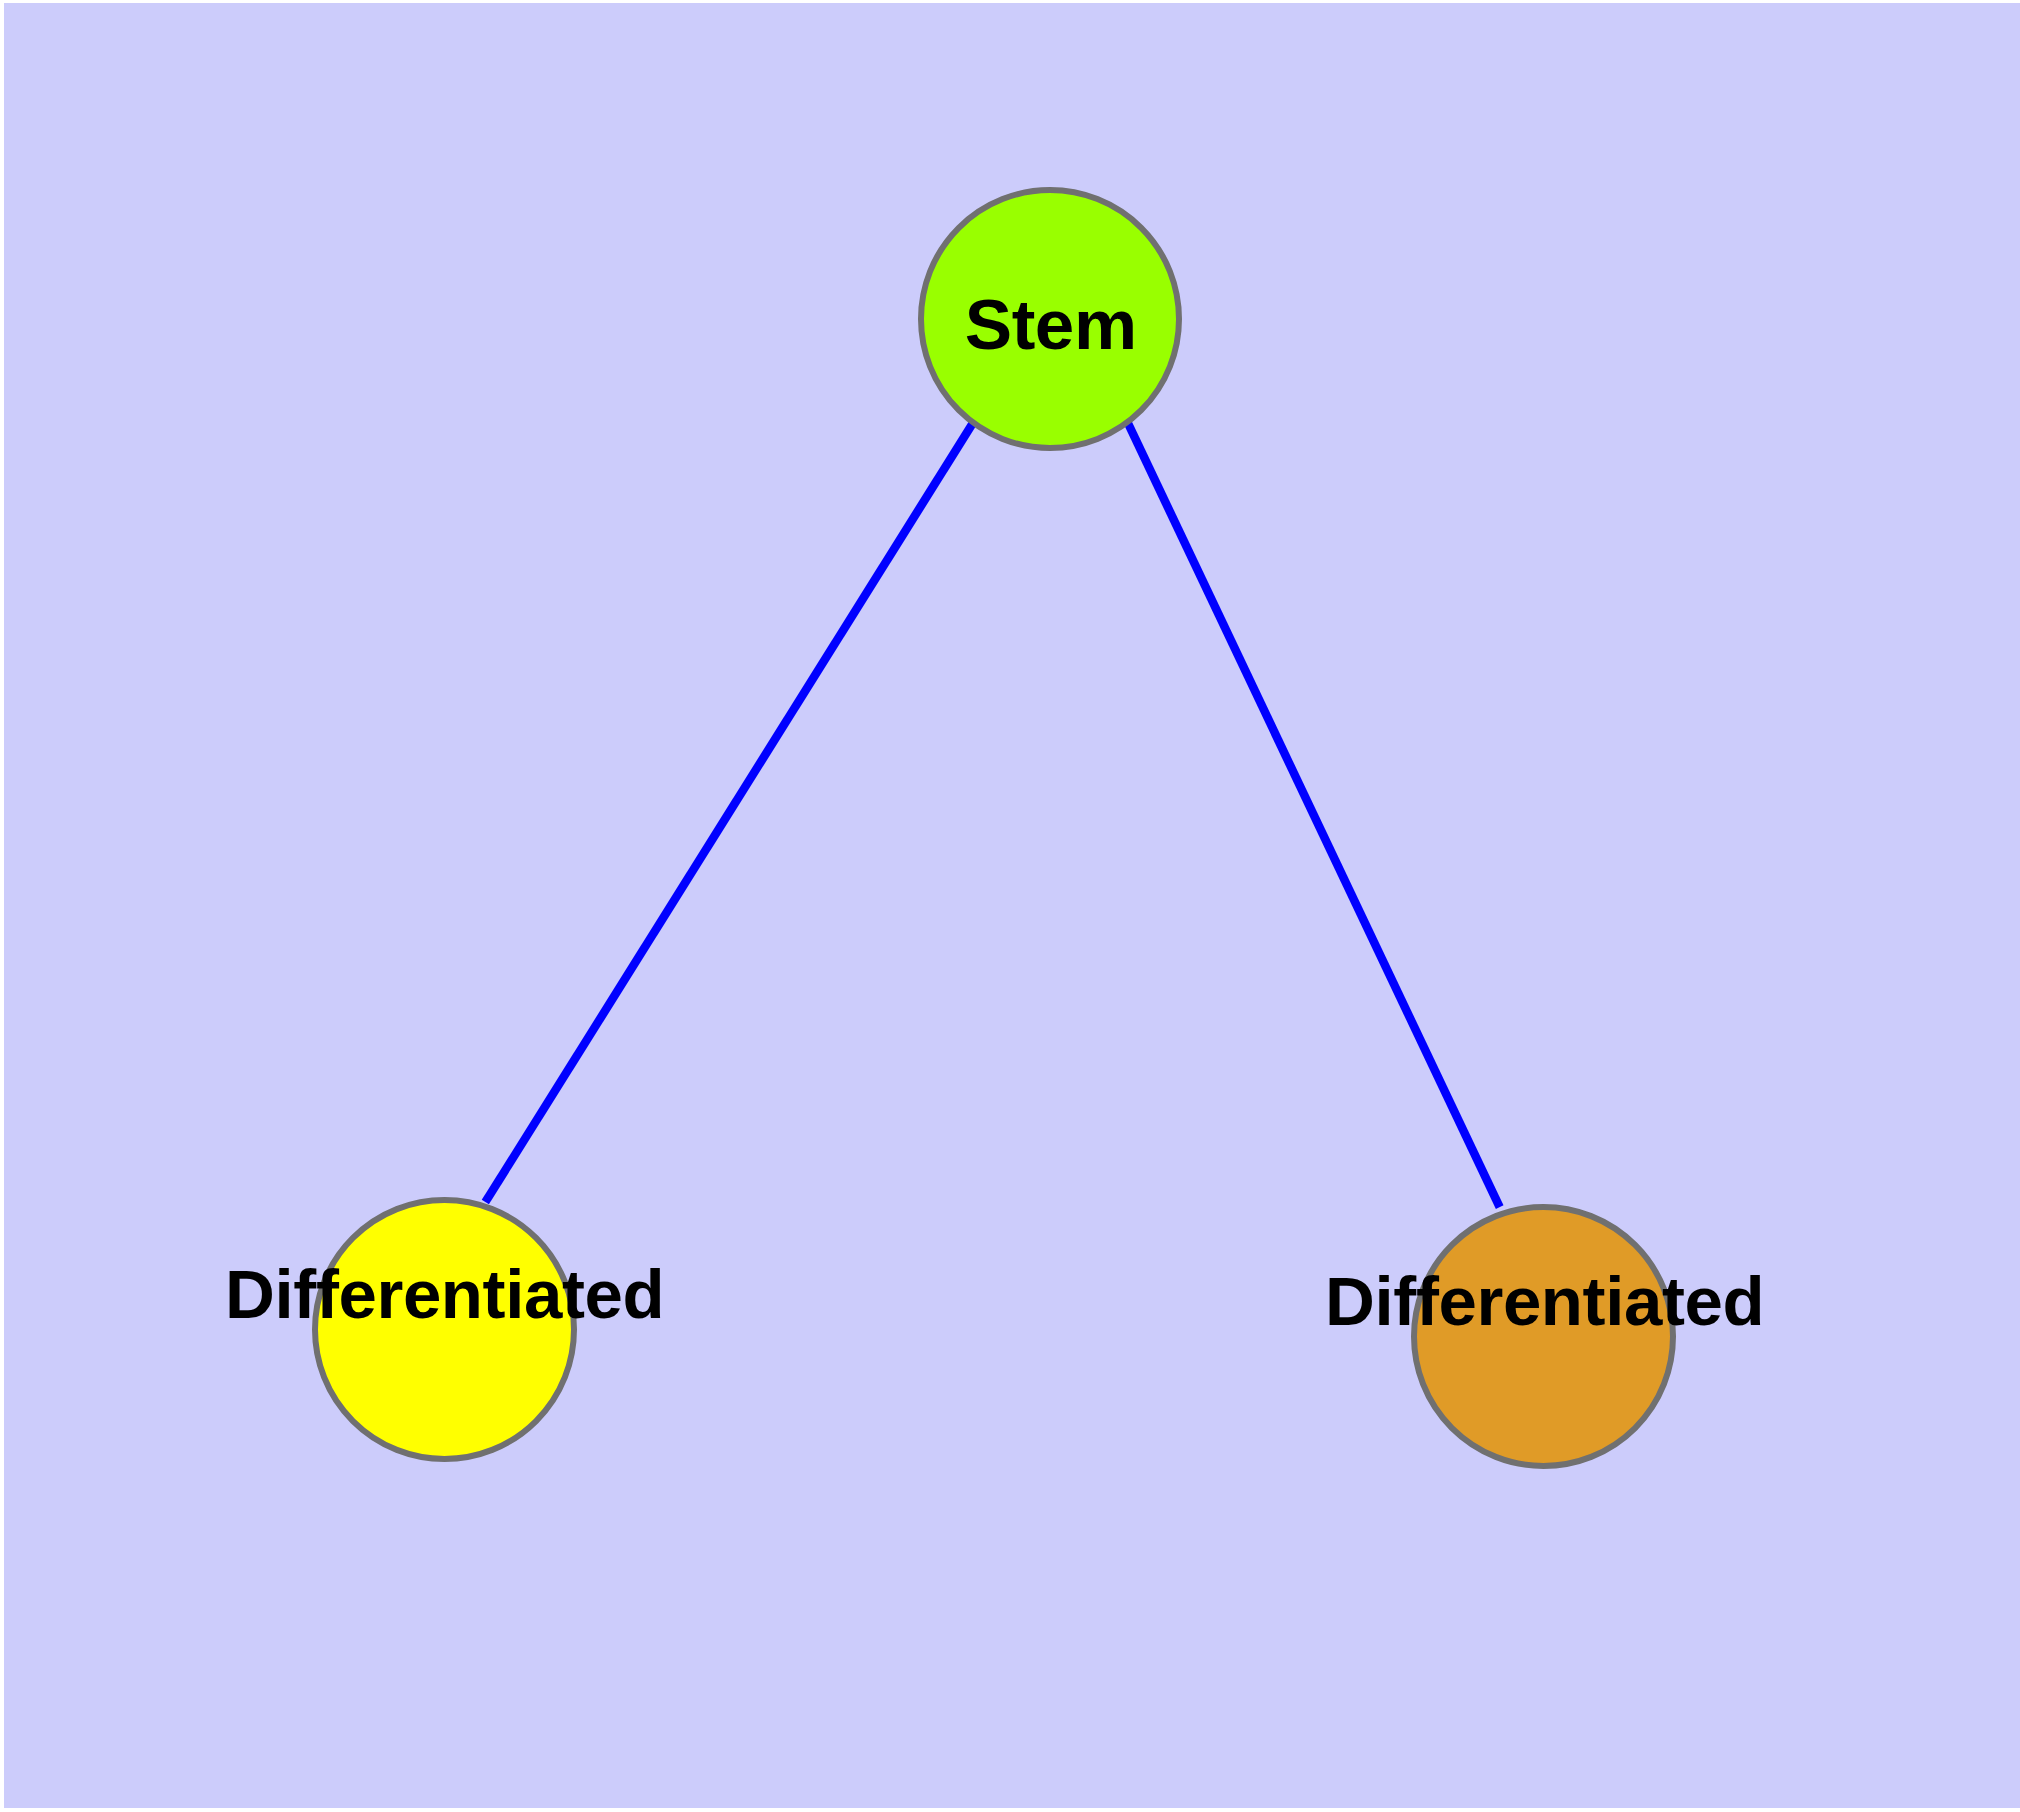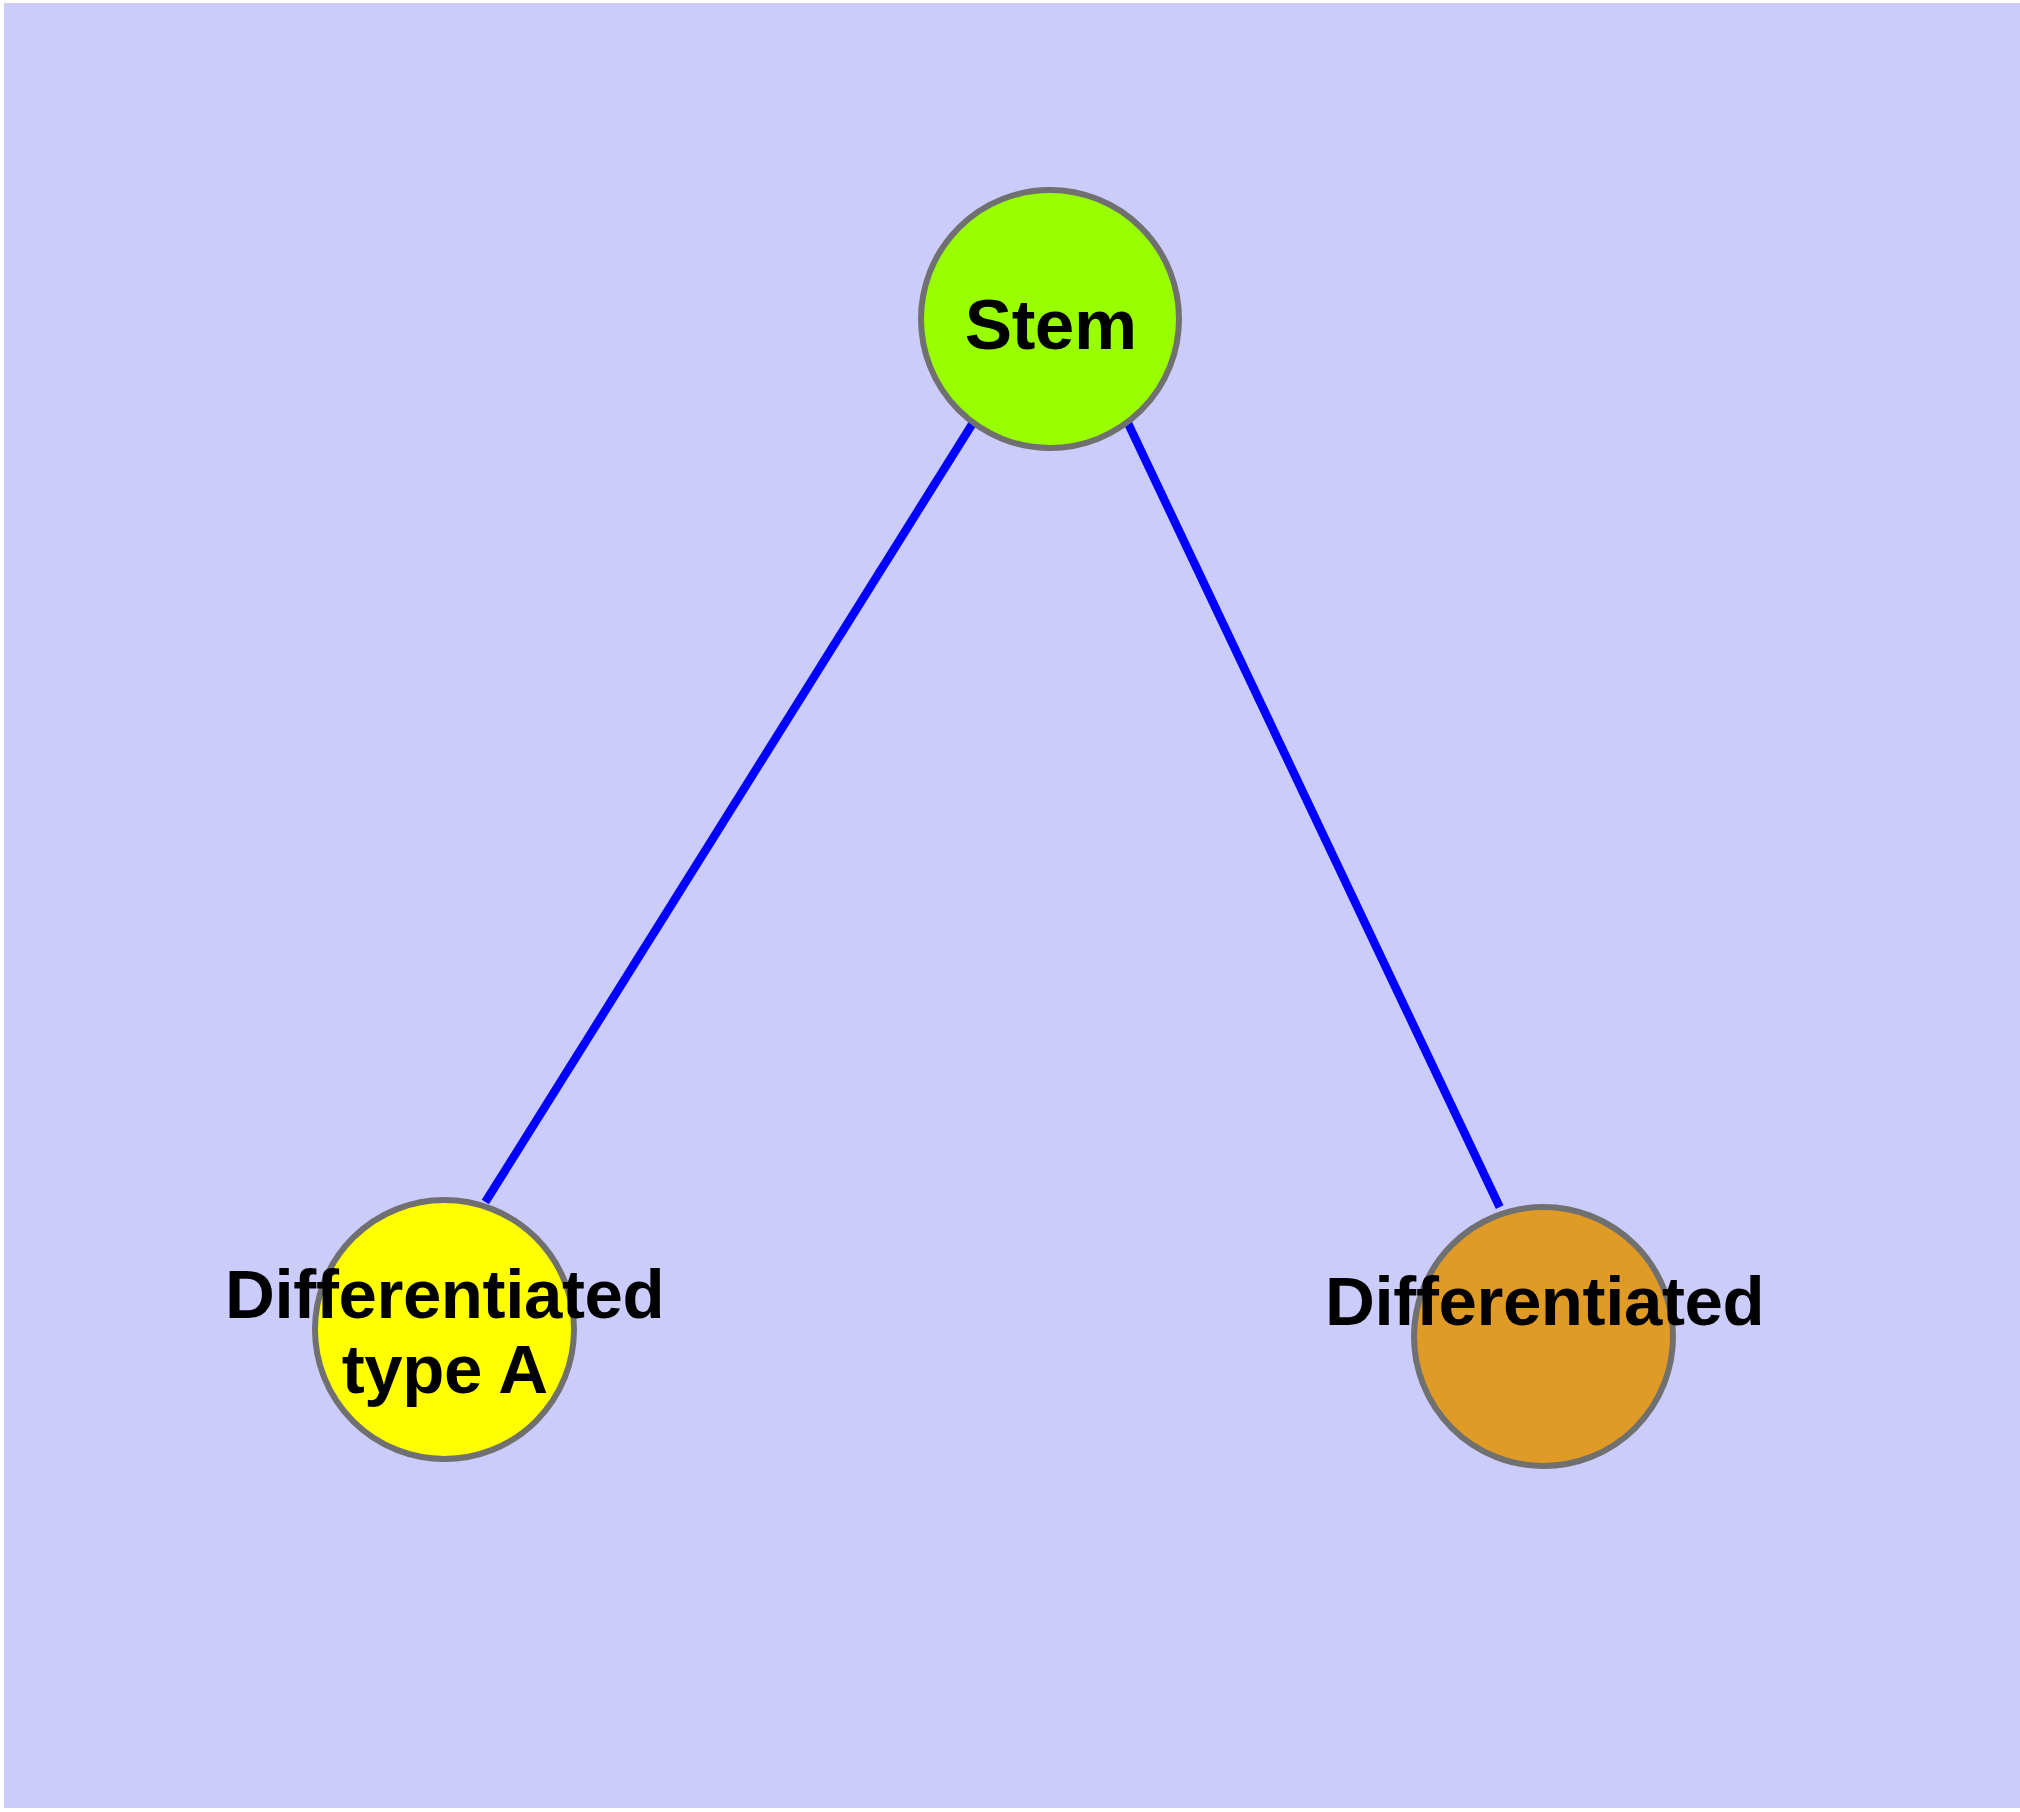--- a/index.html
+++ b/index.html
@@ -102,21 +102,20 @@
   <div class="node" id="node-stem"></div>
   <div class="node" id="node-diff-a"></div>
   <div class="node" id="node-diff-b"></div>
 
   <div class="node-label" id="label-stem">
     <div>Stem</div>
   </div>
 
   <div class="node-label" id="label-diff-a">
     <div>Differentiated</div>
-    <div>type A</div>
   </div>
 
   <div class="node-label" id="label-diff-b">
     <div>Differentiated</div>
   </div>
 
 </div>
 
 
 </body></html>

